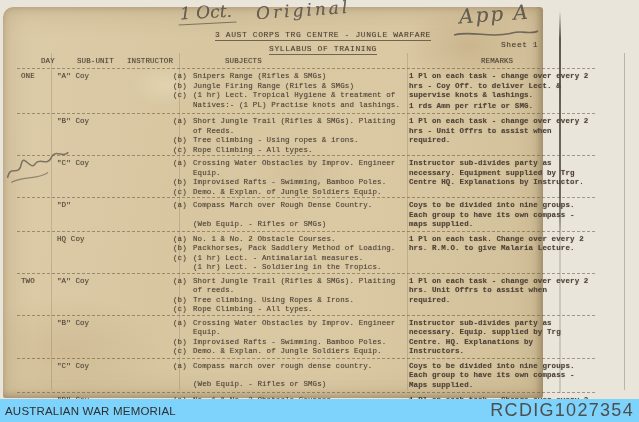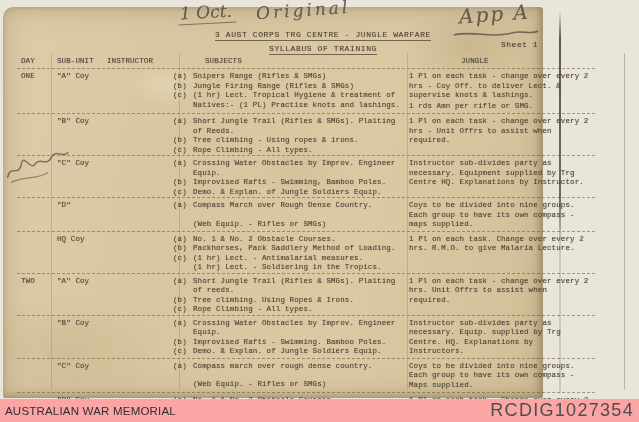--- a/index.html
+++ b/index.html
@@ -41,52 +41,52 @@
   .hw-original{left:256px;top:0;font-size:17px;letter-spacing:3px;transform:rotate(-4deg);}
   .hw-app{left:459px;top:2px;font-size:20px;letter-spacing:2px;transform:rotate(-4deg);}
   .hw-flourish{position:absolute;left:452px;top:27px;width:88px;height:14px;}
   
   .ttable{position:absolute;left:14px;top:48px;width:578px;}
   .trow{
     display:grid;grid-template-columns:34px 56px 66px 228px 190px;
     border-top:1px dashed rgba(92,74,50,.5);
     align-items:start;
   }
-  .thead{border-top:none;min-height:13px;}
+  .thead{border-top:none;min-height:13px;margin-left:20px;}
   .thead .cell{padding-top:2px;}
   .trow:nth-child(2){min-height:44px;}
   .trow:nth-child(3){min-height:34px;}
   .trow:nth-child(4){min-height:37px;}
   .trow:nth-child(5){min-height:31px;}
   .trow:nth-child(6){min-height:39px;}
   .trow:nth-child(7){min-height:35px;}
   .trow:nth-child(8){min-height:35px;}
   .trow:nth-child(9){min-height:33px;}
   .trow:nth-child(10){min-height:42px;}
   .cell{padding-top:3px;}
   .c-day{padding-left:4px;}
   .c-sub{padding-left:6px;}
   .c-subj-h{padding-left:32px;}
   .c-rem-h{padding-left:60px;}
   .subject-line{display:flex;}
   .subject-line .tag{width:20px;flex:none;}
   .subject-line .tx{flex:1;}
   .subject-line.gap{margin-top:9px;}
   .c-rem{padding-left:8px;padding-right:2px;}
-  .c-rem div{margin-bottom:1px;}
+  .c-rem div{margin-bottom:1px;font-weight:bold;}
   
   .vline{position:absolute;width:1px;top:46px;bottom:8px;background:rgba(92,74,50,.20);}
   .crease-dark{
     position:absolute;left:556px;top:4px;width:2px;height:232px;
     background:linear-gradient(rgba(35,28,20,0), rgba(35,28,20,.70) 12%, rgba(35,28,20,.62) 80%, rgba(35,28,20,.15));
   }
   .crease-soft{position:absolute;left:556px;top:236px;width:2px;height:150px;background:rgba(35,28,20,.14);}
   
   .footer{
-    position:absolute;left:0;bottom:0;width:639px;height:23px;background:#fca5a5;
+    position:absolute;left:0;bottom:0;width:639px;height:23px;background:#7dd3fc;
     display:flex;justify-content:space-between;align-items:center;
     padding:0 5px;box-sizing:border-box;
   }
   .awm{font-size:11.5px;color:#2f2f2f;letter-spacing:.2px;}
   .recid{font-size:18px;color:#4e4e4e;letter-spacing:1.3px;}
 </style>
 </head>
 <body>
 
 <div class="paper">
@@ -101,21 +101,21 @@
   <div class="tw abs doc-title"><span class="u">3 AUST CORPS TRG CENTRE - JUNGLE WARFARE</span></div>
   <div class="tw abs doc-subtitle"><span class="u">SYLLABUS OF TRAINING</span></div>
   <div class="tw abs sheet-no">Sheet 1</div>
 
   <div class="ttable tw">
     <div class="trow thead">
       <div class="cell c-day">DAY</div>
       <div class="cell c-sub">SUB-UNIT</div>
       <div class="cell">INSTRUCTOR</div>
       <div class="cell c-subj-h">SUBJECTS</div>
-      <div class="cell c-rem-h">JUNGLE</div>
+      <div class="cell c-rem-h">REMARKS</div>
     </div>
 
   <div class="trow">
     <div class="cell c-day tw">ONE</div>
     <div class="cell c-sub tw">"A" Coy</div>
     <div class="cell tw"></div>
     <div class="cell tw">
           <div class="subject-line">
             <span class="tag">(a)</span>
             <span class="tx">Snipers Range (Rifles &amp; SMGs)</span>

